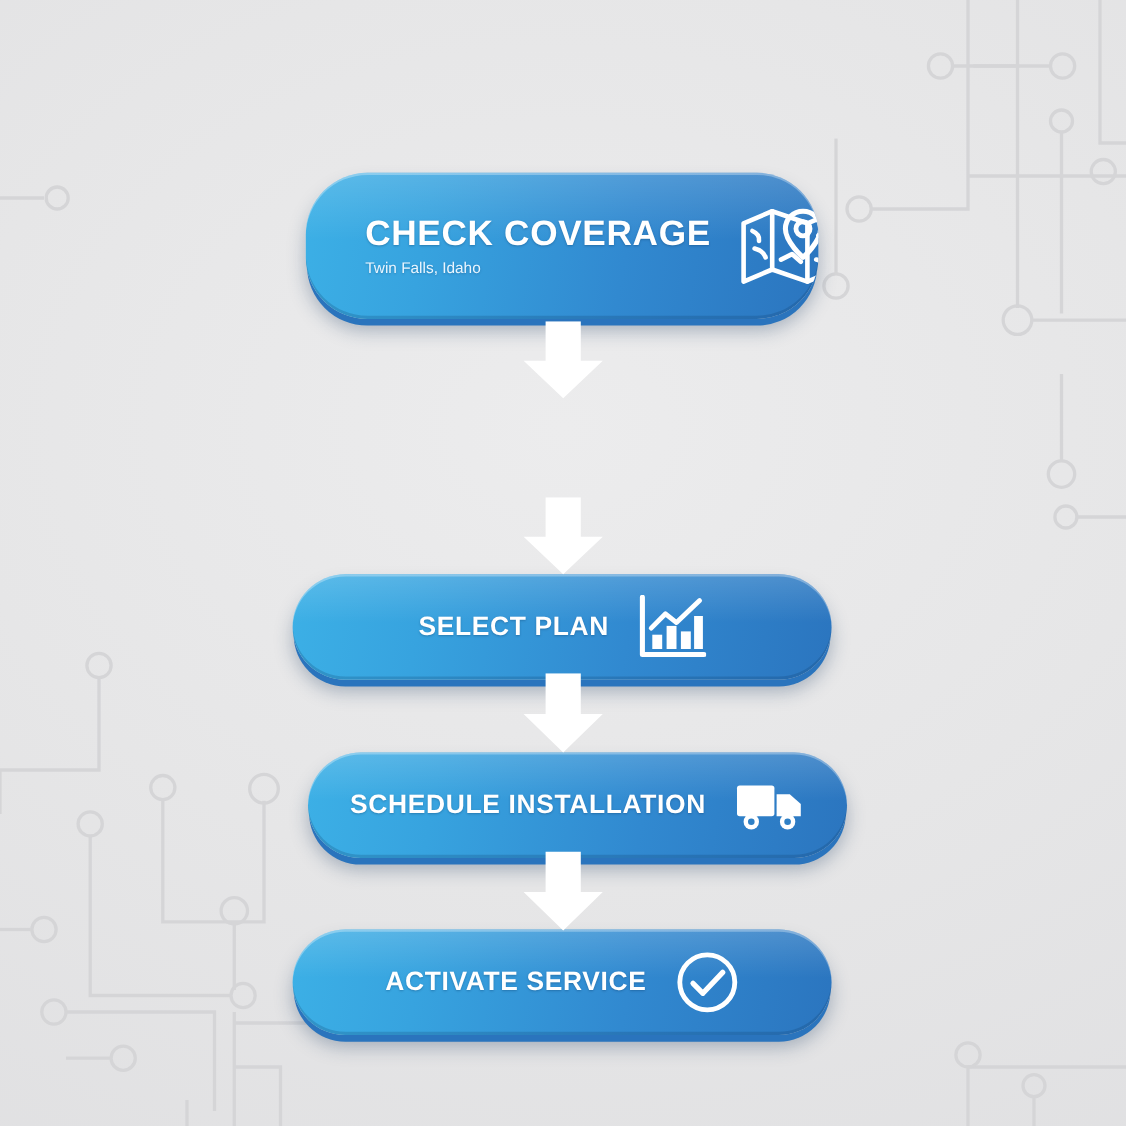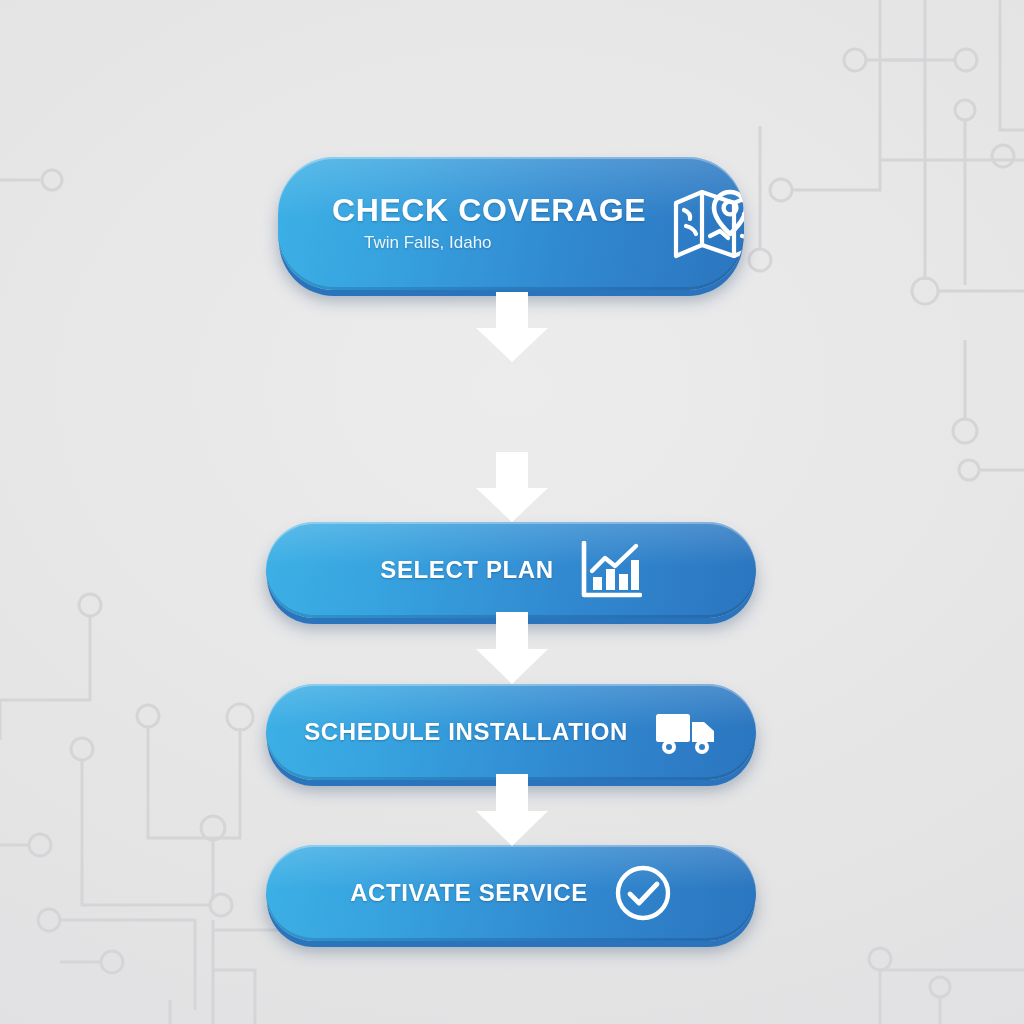--- a/index.html
+++ b/index.html
@@ -48,33 +48,32 @@
     gap:26px;
     padding:0 40px;box-sizing:border-box;
   }
   .labels{display:flex;flex-direction:column;align-items:flex-start;justify-content:center;}
   .card-title{
     color:#ffffff;font-weight:bold;letter-spacing:.6px;
     text-shadow:0 1px 2px rgba(0,40,80,.30);
     white-space:nowrap;line-height:1.05;
   }
   .card-sub{
-    color:#eaf6ff;font-size:17px;margin-top:5px;white-space:nowrap;
+    color:#eaf6ff;font-size:14px;margin-top:5px;white-space:nowrap;
     text-shadow:0 1px 2px rgba(0,40,80,.25);
-    margin-left:32px;
   }
   .icon{flex:0 0 auto;display:flex;align-items:center;justify-content:center;}
 
   
   #card0{left:278px;top:157px;width:466px;height:133px;}
   #card0 .card-inner{justify-content:space-between;padding:0 44px 0 54px;}
   #card0 .card-title{font-size:32px;}
   #card1{left:266px;top:362px;width:490px;height:96px;}
   #card2{left:266px;top:522px;width:490px;height:96px;}
-  #card3{left:266px;top:684px;width:490px;height:96px;}
+  #card3{left:280px;top:684px;width:490px;height:96px;}
   #card4{left:266px;top:845px;width:490px;height:96px;align-items:center;}
   #card1 .card-title,#card2 .card-title,#card3 .card-title,#card4 .card-title{font-size:24px;}
 
   
   .arrow{position:absolute;z-index:3;}
 </style>
 </head>
 <body>
 
 <div id="stage">

